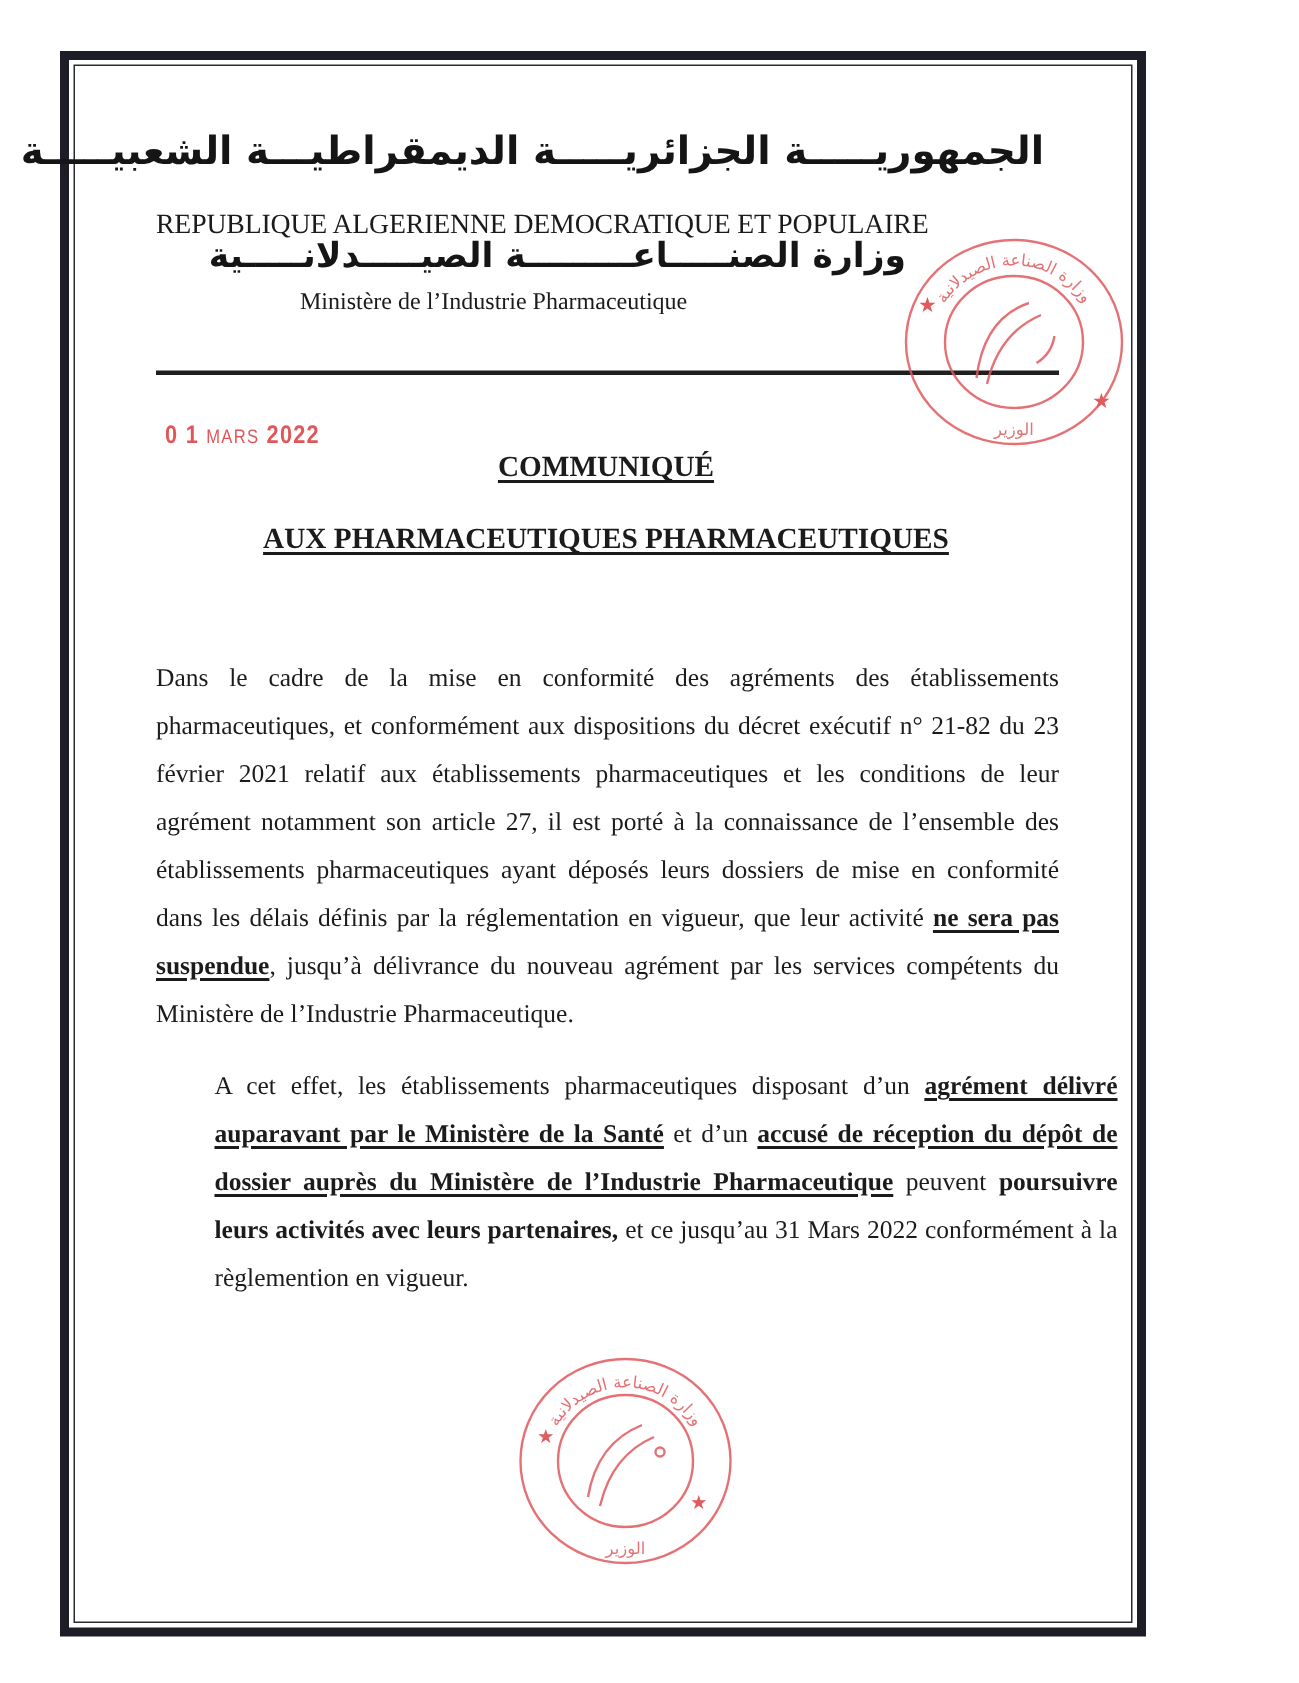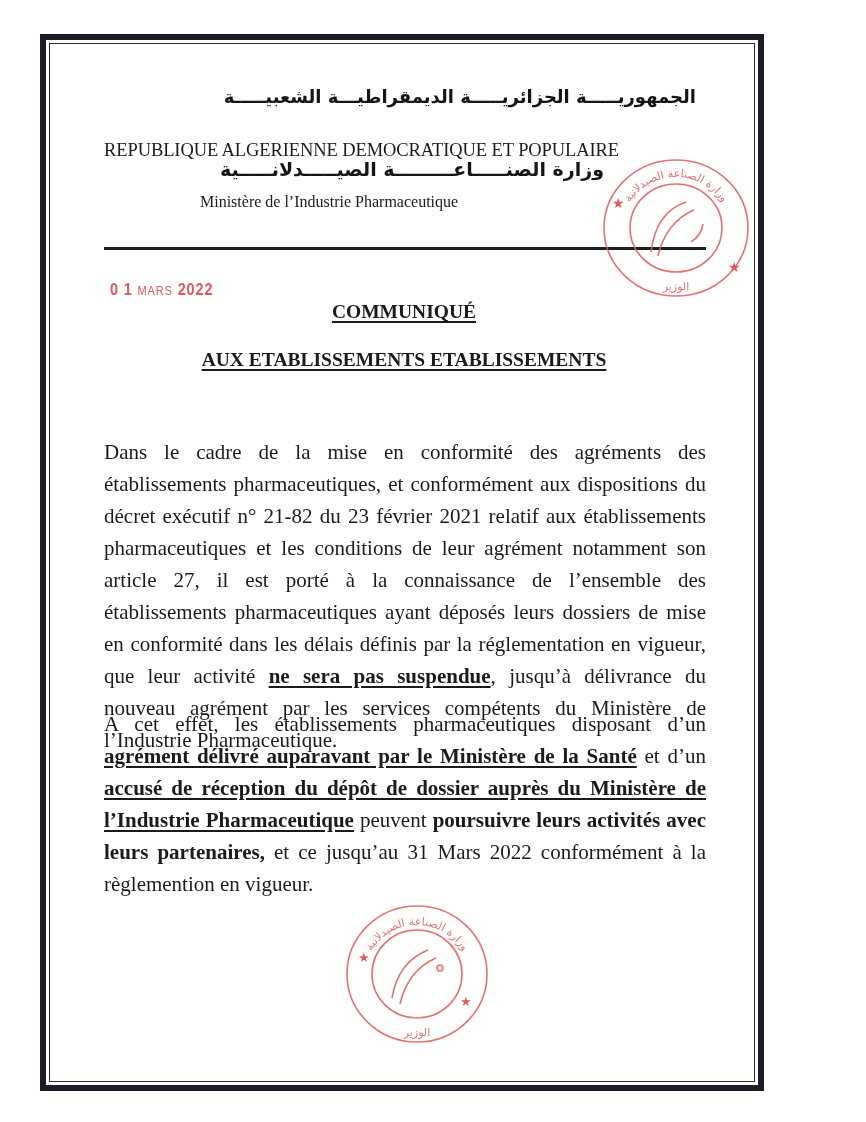--- a/index.html
+++ b/index.html
@@ -6,46 +6,46 @@
   body { width: 866px; height: 1122px; position: relative; overflow: hidden;
          font-family: "Liberation Serif", "DejaVu Serif", serif; color: #1b1b1b; }
 
   .frame-outer { position: absolute; left: 40px; top: 34px; width: 724px; height: 1057px;
                  border: 6px solid #1d1d27; box-sizing: border-box; }
   .frame-inner { position: absolute; left: 49px; top: 43px; width: 706px; height: 1039px;
                  border: 1.5px solid #2a2a35; box-sizing: border-box; }
 
   .ar { position: absolute; direction: rtl; font-family: "DejaVu Sans", sans-serif;
         font-weight: bold; color: #151515; white-space: nowrap; }
-  .ar1 { right: 170px; top: 86px; font-size: 18px; letter-spacing: 0.5px; }
-  .ar2 { right: 262px; top: 158px; font-size: 19px; }
+  .ar1 { right: 170px; top: 86px; font-size: 26px; letter-spacing: 0.5px; }
+  .ar2 { right: 262px; top: 158px; font-size: 23px; }
 
   .fr-rep { position: absolute; left: 104px; top: 140px; width: 570px; font-size: 18.5px;
             text-align: left; white-space: nowrap; letter-spacing: -0.1px; }
   .fr-min { position: absolute; left: 200px; top: 193px; font-size: 16px; white-space: nowrap; }
 
   .hrule { position: absolute; left: 104px; top: 247px; width: 602px; height: 3px; background: #1f1f1f; }
 
   .date-stamp { position: absolute; left: 110px; top: 280px; color: #e0575a;
                 font-family: "Liberation Sans Narrow", "Liberation Sans", sans-serif;
                 font-weight: bold; font-size: 17px; letter-spacing: 1px; transform: scaleX(0.85);
                 transform-origin: left center; white-space: nowrap; }
   .date-stamp .small { font-size: 13px; font-weight: normal; }
 
   .title1 { position: absolute; left: 0; width: 808px; text-align: center; top: 301px;
             font-weight: bold; font-size: 19.5px; text-decoration: underline;
             text-underline-offset: 3px; text-decoration-thickness: 2px; font-family: Liberation Serif, serif; }
   .title2 { position: absolute; left: 0; width: 808px; text-align: center; top: 349px;
             font-weight: bold; font-size: 19.5px; text-decoration: underline;
             text-underline-offset: 3px; text-decoration-thickness: 2px; }
 
-  .para { position: absolute; left: 104px; width: 602px; font-size: 21px; line-height: 32px;
+  .para { position: absolute; left: 104px; width: 602px; font-size: 17px; line-height: 32px;
           text-align: justify; }
   .para1 { top: 436px; }
-  .para2 { top: 708px; }
+  .para2 { top: 708px; margin-left: 39px; }
   .bu { font-weight: bold; text-decoration: underline; text-underline-offset: 3px;
         text-decoration-thickness: 1.5px; }
   .b { font-weight: bold; }
 
   .seal { position: absolute; }
   .seal1 { left: 596px; top: 152px; width: 160px; height: 150px; }
   .seal2 { left: 342px; top: 900px; width: 150px; height: 148px; }
 </style>
 </head>
 <body>
@@ -60,21 +60,21 @@
 
 <div class="hrule"></div>
 
 <div class="date-stamp">
   <span>0 1</span>
   <span class="small">MARS</span>
   <span>2022</span>
 </div>
 
 <div class="title1">COMMUNIQUÉ</div>
-<div class="title2">AUX ETABLISSEMENTS ETABLISSEMENTS</div>
+<div class="title2">AUX PHARMACEUTIQUES PHARMACEUTIQUES</div>
 
 <div class="para para1"><span>Dans le cadre de la mise en conformité des agréments des établissements pharmaceutiques, et conformément aux dispositions du décret exécutif n° 21-82 du 23 février 2021 relatif aux établissements pharmaceutiques et les conditions de leur agrément notamment son article 27, il est porté à la connaissance de l’ensemble des établissements pharmaceutiques ayant déposés leurs dossiers de mise en conformité dans les délais définis par la réglementation en vigueur, que leur activité </span><span class="bu">ne sera pas suspendue</span><span>, jusqu’à délivrance du nouveau agrément par les services compétents du Ministère de l’Industrie Pharmaceutique.</span></div>
 
 <div class="para para2"><span>A cet effet, les établissements pharmaceutiques disposant d’un </span><span class="bu">agrément délivré auparavant par le Ministère de la Santé</span><span> et d’un </span><span class="bu">accusé de réception du dépôt de dossier auprès du Ministère de l’Industrie Pharmaceutique</span><span> peuvent </span><span class="b">poursuivre leurs activités avec leurs partenaires,</span><span> et ce jusqu’au 31 Mars 2022 conformément à la règlemention en vigueur.</span></div>
 
 <svg class="seal seal1" viewBox="0 0 160 150">
   <defs>
     <path id="arc1" d="M 25 80 A 55 55 0 0 1 135 80"></path>
   </defs>
   <g fill="none" stroke="#e05a5e" stroke-width="1.6" opacity="0.85">

